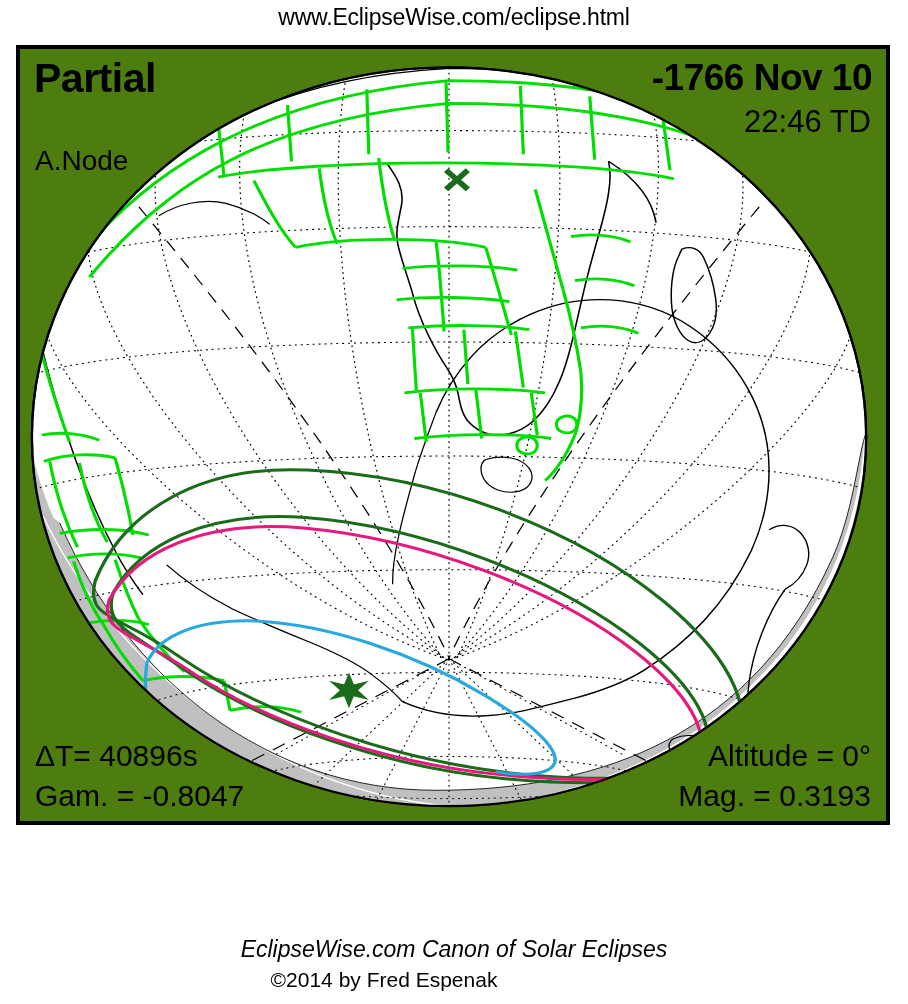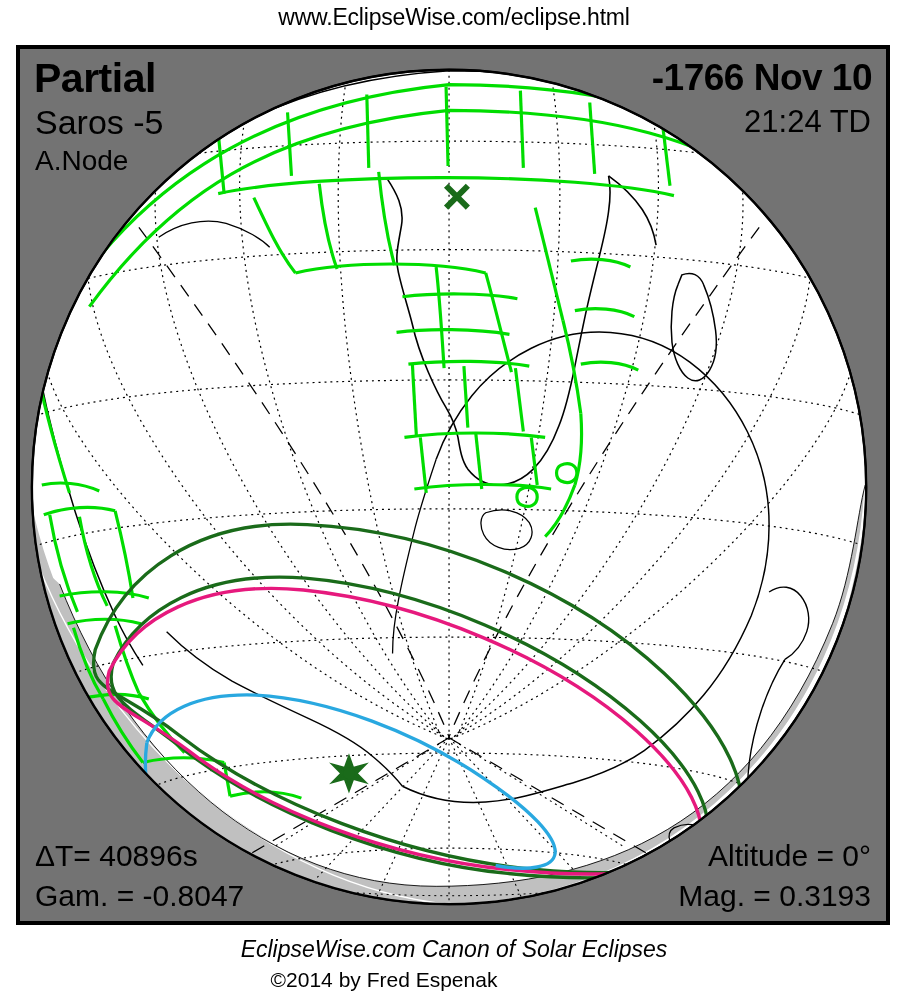--- a/index.html
+++ b/index.html
@@ -31,24 +31,24 @@
     color: #000;
     font-family: "Liberation Sans", sans-serif;
     letter-spacing: -0.2px;
   }
   
   .chart-frame {
     position: absolute;
     left: 16px;
     top: 45px;
     width: 874px;
-    height: 880px;
+    height: 780px;
     border: 4px solid #000;
     box-sizing: border-box;
-    background: #737373;
+    background: #4d7c0f;
     overflow: hidden;
   }
   .globe-layer {
     position: absolute;
     left: 0;
     top: 0;
     width: 100%;
     height: 100%;
   }
   
@@ -397,25 +397,24 @@
             <circle cx="0" cy="0" r="6" fill="#1a6b1a"></circle>
           </g>
 
         </g>
 
         <circle cx="433" cy="442" r="421" fill="none" stroke="#000000" stroke-width="2.4"></circle>
       </g>
     </svg>
 
     <div class="lbl tl-type">Partial</div>
-    <div class="lbl tl-saros">Saros  -5</div>
     <div class="lbl tl-node">A.Node</div>
 
     <div class="lbl tr-date">-1766 Nov 10</div>
-    <div class="lbl tr-time">21:24 TD</div>
+    <div class="lbl tr-time">22:46 TD</div>
 
     <div class="lbl bl-dt">ΔT=  40896s</div>
     <div class="lbl bl-gam">Gam. = -0.8047</div>
 
     <div class="lbl br-alt">Altitude =  0°</div>
     <div class="lbl br-mag">Mag. = 0.3193</div>
 
   </div>
 
   <div class="footer-title">EclipseWise.com Canon of Solar Eclipses</div>

